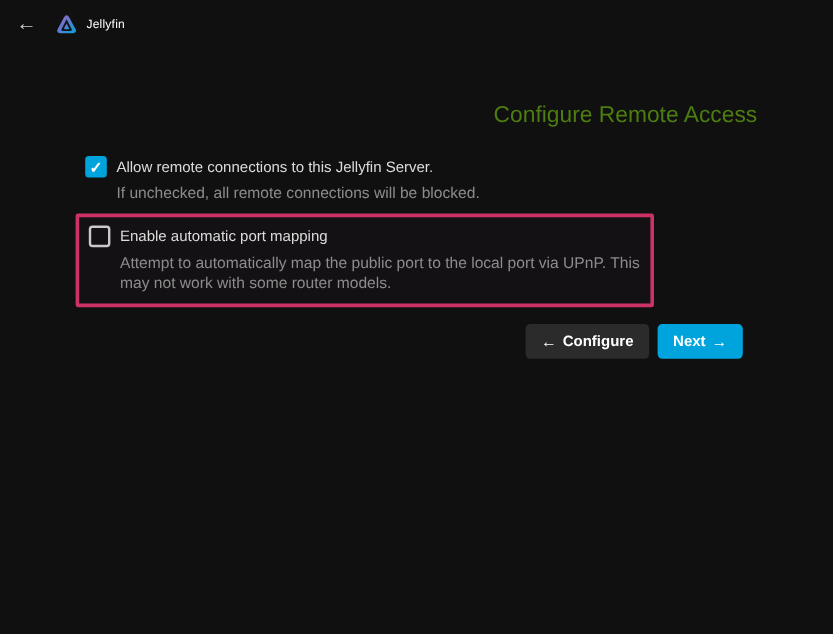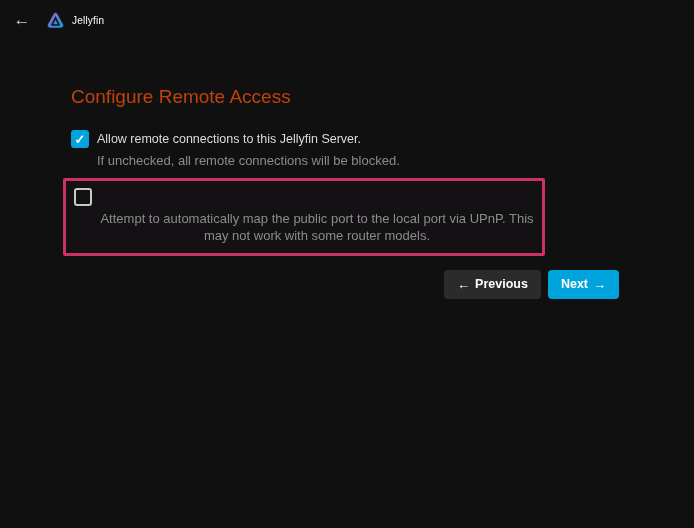--- a/index.html
+++ b/index.html
@@ -34,22 +34,23 @@
   .app-name { color: #ffffff; font-size: 10px; letter-spacing: .2px; }
 
   
   .container {
     width: 568px;
     margin: 46px auto 0;
   }
   .page-title {
     font-size: 19px;
     font-weight: 500;
-    color: #c2410c;
+    color: #4d7c0f;
     margin: 0 0 22px 8px;
+    text-align: right;
   }
 
   
   .field { padding: 0 8px; }
   .checkbox-row { display: flex; align-items: center; gap: 8px; }
   .checkbox {
     width: 18px; height: 18px;
     flex: 0 0 18px;
     border: 2px solid #c9c9c9;
     border-radius: 3px;
@@ -75,21 +76,21 @@
   .highlight-box {
     width: 482px;
     border: 3px solid #cd3266;
     border-radius: 2px;
     margin-top: 7px;
     padding: 7px 8px 9px 5px;
     background: #141114;
   }
   .highlight-box .field { padding: 0; }
   .highlight-box .checkbox { margin-left: 3px; }
-  .highlight-box .field-helper { margin-left: 29px; text-align: center; }
+  .highlight-box .field-helper { margin-left: 29px; }
 
   
   .button-row {
     display: flex;
     justify-content: flex-end;
     gap: 7px;
     margin-top: 14px;
     padding-right: 12px;
   }
   .btn {
@@ -138,28 +139,29 @@
       <span class="checkbox checked">✓</span>
       <span class="field-label">Allow remote connections to this Jellyfin Server.</span>
     </div>
     <div class="field-helper">If unchecked, all remote connections will be blocked.</div>
   </div>
 
   <div class="highlight-box">
     <div class="field">
       <div class="checkbox-row">
         <span class="checkbox">✓</span>
+        <span class="field-label">Enable automatic port mapping</span>
       </div>
       <div class="field-helper">Attempt to automatically map the public port to the local port via UPnP. This may not work with some router models.</div>
     </div>
   </div>
 
   <div class="button-row">
     <button class="btn btn-previous">
       <span class="arrow">←</span>
-      <span>Previous</span>
+      <span>Configure</span>
     </button>
     <button class="btn btn-next">
       <span>Next</span>
       <span class="arrow">→</span>
     </button>
   </div>
 </main>
 
 </body></html>

